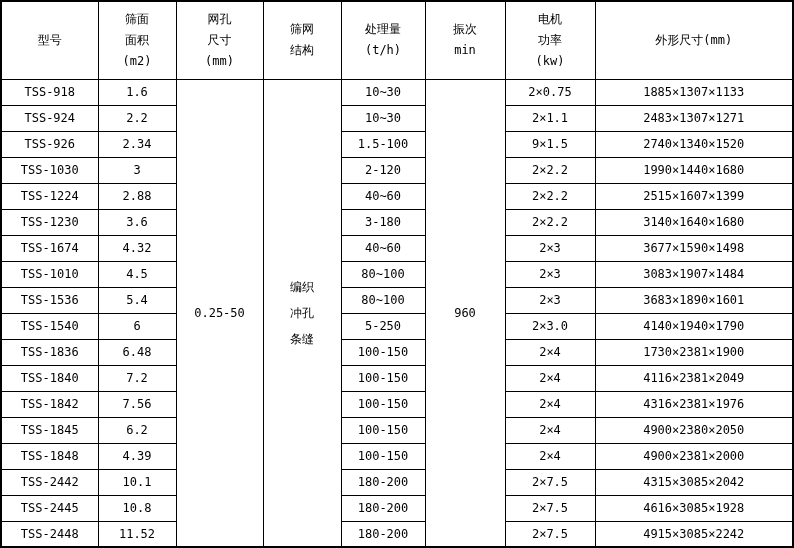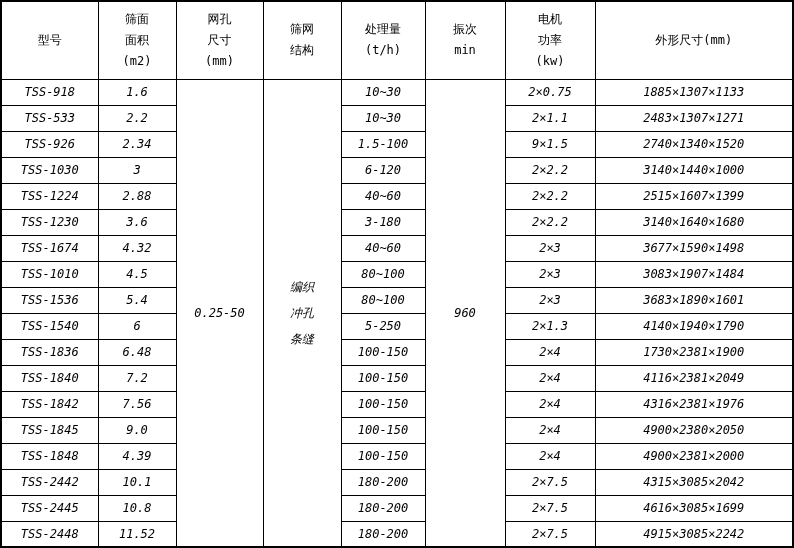--- a/index.html
+++ b/index.html
@@ -26,21 +26,21 @@
   .spec-table th, .spec-table td {
     border: 1px solid #000000;
     text-align: center;
     vertical-align: middle;
     font-weight: normal;
     padding: 0;
     overflow: hidden;
     white-space: nowrap;
   }
   .spec-table thead tr { height: 78px; }
-  .spec-table tbody tr { height: 26px; font-style: italic; }
+  .spec-table tbody tr { height: 26px; }
   .hline { line-height: 21px; }
   .mline { line-height: 26px; }
 </style>
 </head>
 <body>
 
 <table class="spec-table">
   <colgroup>
       <col style="width: 97px;">
       <col style="width: 78px;">
@@ -97,39 +97,39 @@
           <div class="mline">编织</div>
           <div class="mline">冲孔</div>
           <div class="mline">条缝</div>
         </td>
         <td>10~30</td>
         <td rowspan="18">960</td>
         <td>2×0.75</td>
         <td>1885×1307×1133</td>
       </tr>
       <tr>
-        <td>TSS-533</td>
+        <td>TSS-924</td>
         <td>2.2</td>
         <td>10~30</td>
         <td>2×1.1</td>
         <td>2483×1307×1271</td>
       </tr>
       <tr>
         <td>TSS-926</td>
         <td>2.34</td>
         <td>1.5-100</td>
         <td>9×1.5</td>
         <td>2740×1340×1520</td>
       </tr>
       <tr>
         <td>TSS-1030</td>
         <td>3</td>
-        <td>6-120</td>
+        <td>2-120</td>
         <td>2×2.2</td>
-        <td>3140×1440×1000</td>
+        <td>1990×1440×1680</td>
       </tr>
       <tr>
         <td>TSS-1224</td>
         <td>2.88</td>
         <td>40~60</td>
         <td>2×2.2</td>
         <td>2515×1607×1399</td>
       </tr>
       <tr>
         <td>TSS-1230</td>
@@ -156,21 +156,21 @@
         <td>TSS-1536</td>
         <td>5.4</td>
         <td>80~100</td>
         <td>2×3</td>
         <td>3683×1890×1601</td>
       </tr>
       <tr>
         <td>TSS-1540</td>
         <td>6</td>
         <td>5-250</td>
-        <td>2×1.3</td>
+        <td>2×3.0</td>
         <td>4140×1940×1790</td>
       </tr>
       <tr>
         <td>TSS-1836</td>
         <td>6.48</td>
         <td>100-150</td>
         <td>2×4</td>
         <td>1730×2381×1900</td>
       </tr>
       <tr>
@@ -182,21 +182,21 @@
       </tr>
       <tr>
         <td>TSS-1842</td>
         <td>7.56</td>
         <td>100-150</td>
         <td>2×4</td>
         <td>4316×2381×1976</td>
       </tr>
       <tr>
         <td>TSS-1845</td>
-        <td>9.0</td>
+        <td>6.2</td>
         <td>100-150</td>
         <td>2×4</td>
         <td>4900×2380×2050</td>
       </tr>
       <tr>
         <td>TSS-1848</td>
         <td>4.39</td>
         <td>100-150</td>
         <td>2×4</td>
         <td>4900×2381×2000</td>
@@ -206,21 +206,21 @@
         <td>10.1</td>
         <td>180-200</td>
         <td>2×7.5</td>
         <td>4315×3085×2042</td>
       </tr>
       <tr>
         <td>TSS-2445</td>
         <td>10.8</td>
         <td>180-200</td>
         <td>2×7.5</td>
-        <td>4616×3085×1699</td>
+        <td>4616×3085×1928</td>
       </tr>
       <tr>
         <td>TSS-2448</td>
         <td>11.52</td>
         <td>180-200</td>
         <td>2×7.5</td>
         <td>4915×3085×2242</td>
       </tr>
     </tbody>
 </table>

